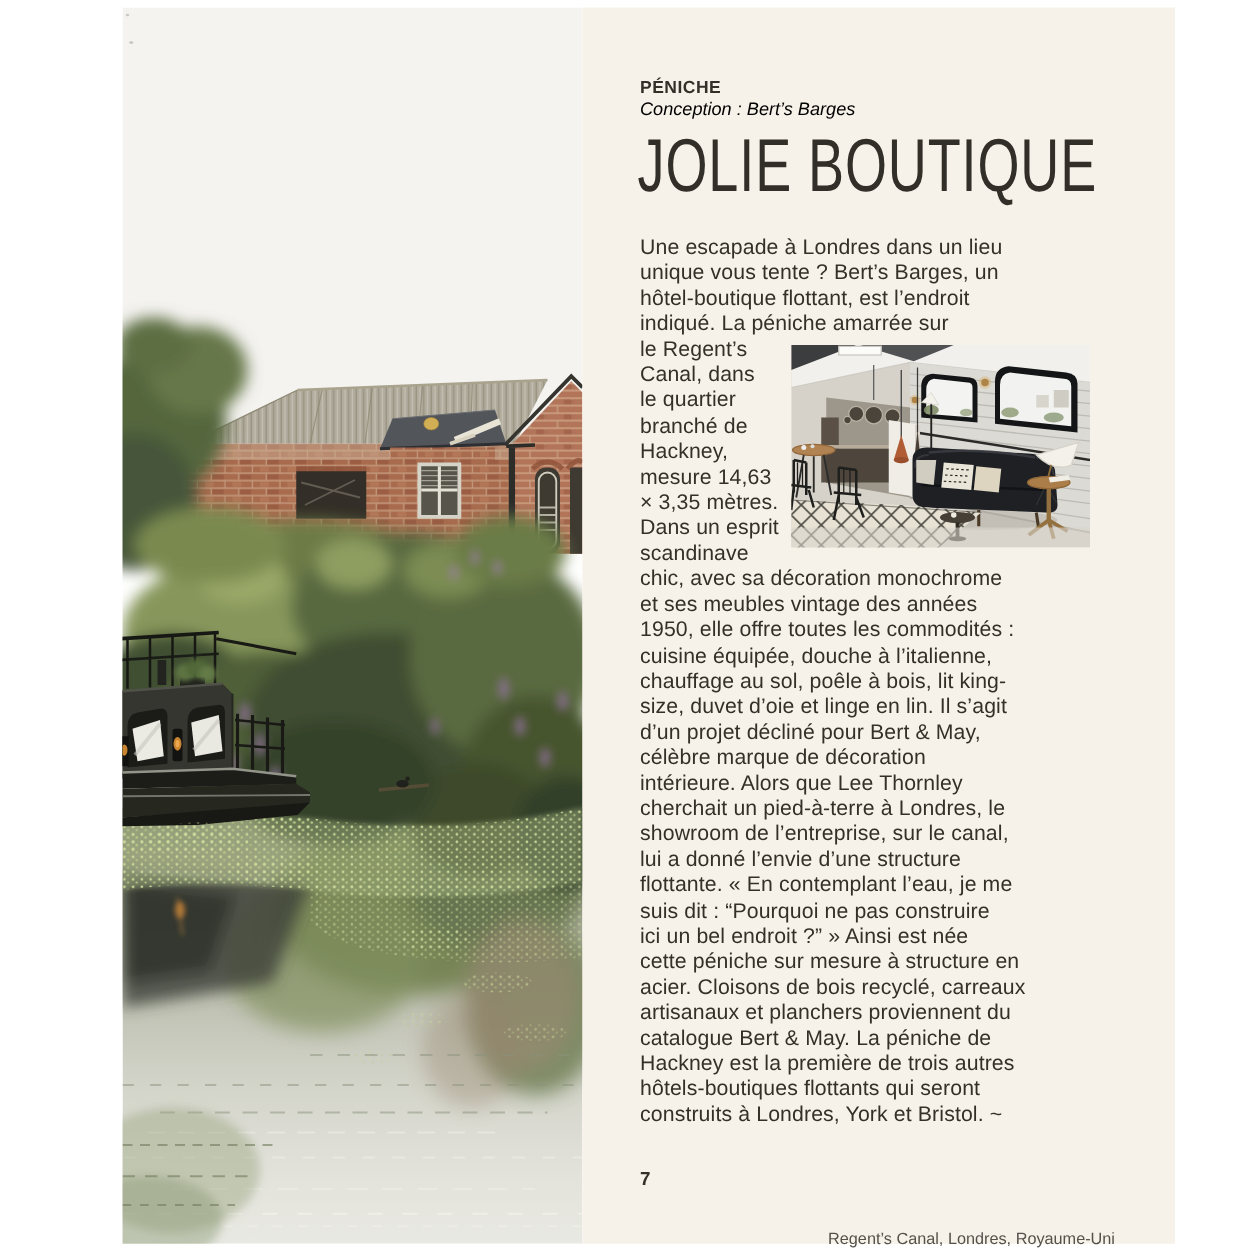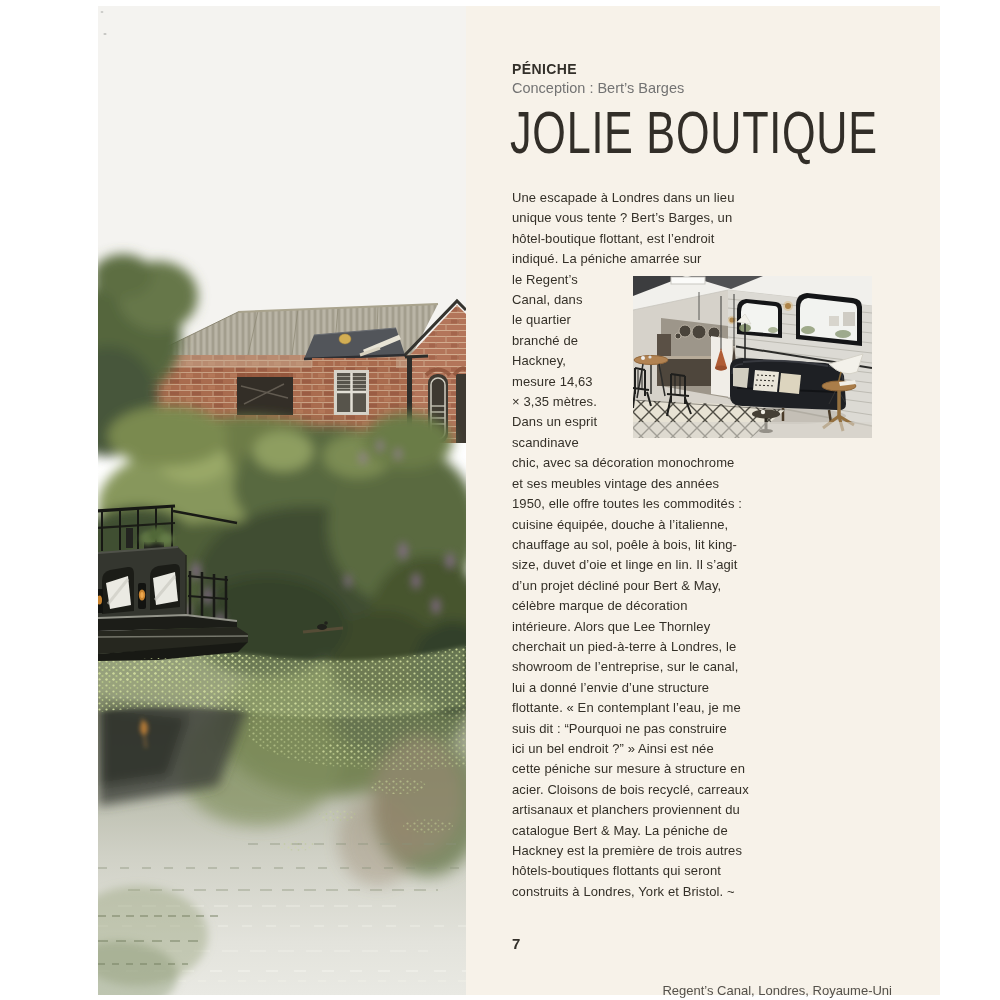--- a/index.html
+++ b/index.html
@@ -4,25 +4,25 @@
 <style>
   html,body{margin:0;padding:0;background:#ffffff;}
   body{width:1000px;height:1000px;position:relative;overflow:hidden;
        font-family:"Liberation Sans","DejaVu Sans",sans-serif;color:#34302a;}
   .page{position:absolute;left:98px;top:6px;width:842px;height:989px;display:flex;}
   .photo-col{width:368px;height:989px;flex:0 0 368px;}
   .photo-col svg{display:block;}
   .text-col{flex:1;background:#f7f2e9;position:relative;}
   .kicker{position:absolute;left:46px;top:55px;font-size:14px;font-weight:bold;
           letter-spacing:.4px;color:#33302a;}
-  .credit{position:absolute;left:46px;top:74px;font-size:14.5px;color:#737373;}
+  .credit{position:absolute;left:46px;top:74px;font-size:14.5px;font-style:italic;color:#000000;}
   .title{position:absolute;left:44px;top:95px;font-size:60px;line-height:64px;font-weight:400;
          color:#322e28;transform:scaleX(.72);transform-origin:left top;letter-spacing:1px;
          white-space:nowrap;}
-  .body-text{position:absolute;left:46px;top:182px;width:404px;font-size:13px;
+  .body-text{position:absolute;left:46px;top:182px;width:404px;font-size:17px;
              line-height:20.4px;letter-spacing:.1px;color:#343028;white-space:pre-line;}
   .inset{position:absolute;left:167px;top:270px;width:239px;height:162px;}
   .inset svg{display:block;}
   .pagenum{position:absolute;left:46px;top:929px;font-size:15px;font-weight:bold;color:#33302a;}
   .location{position:absolute;right:48px;top:931px;font-size:13px;color:#54514b;margin-top:46px;}
 </style>
 </head>
 <body>
 
 <div class="page">

